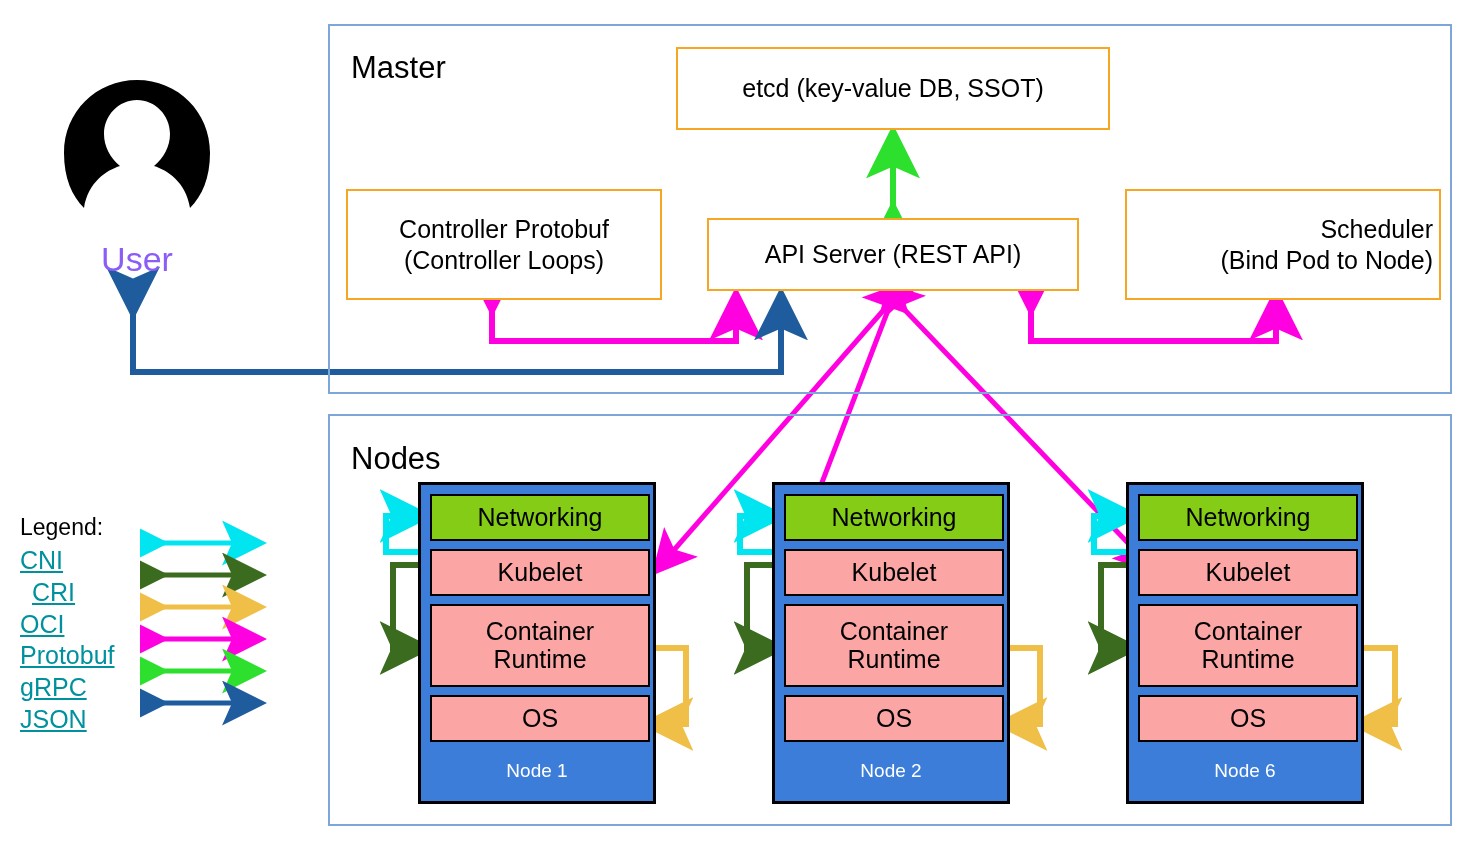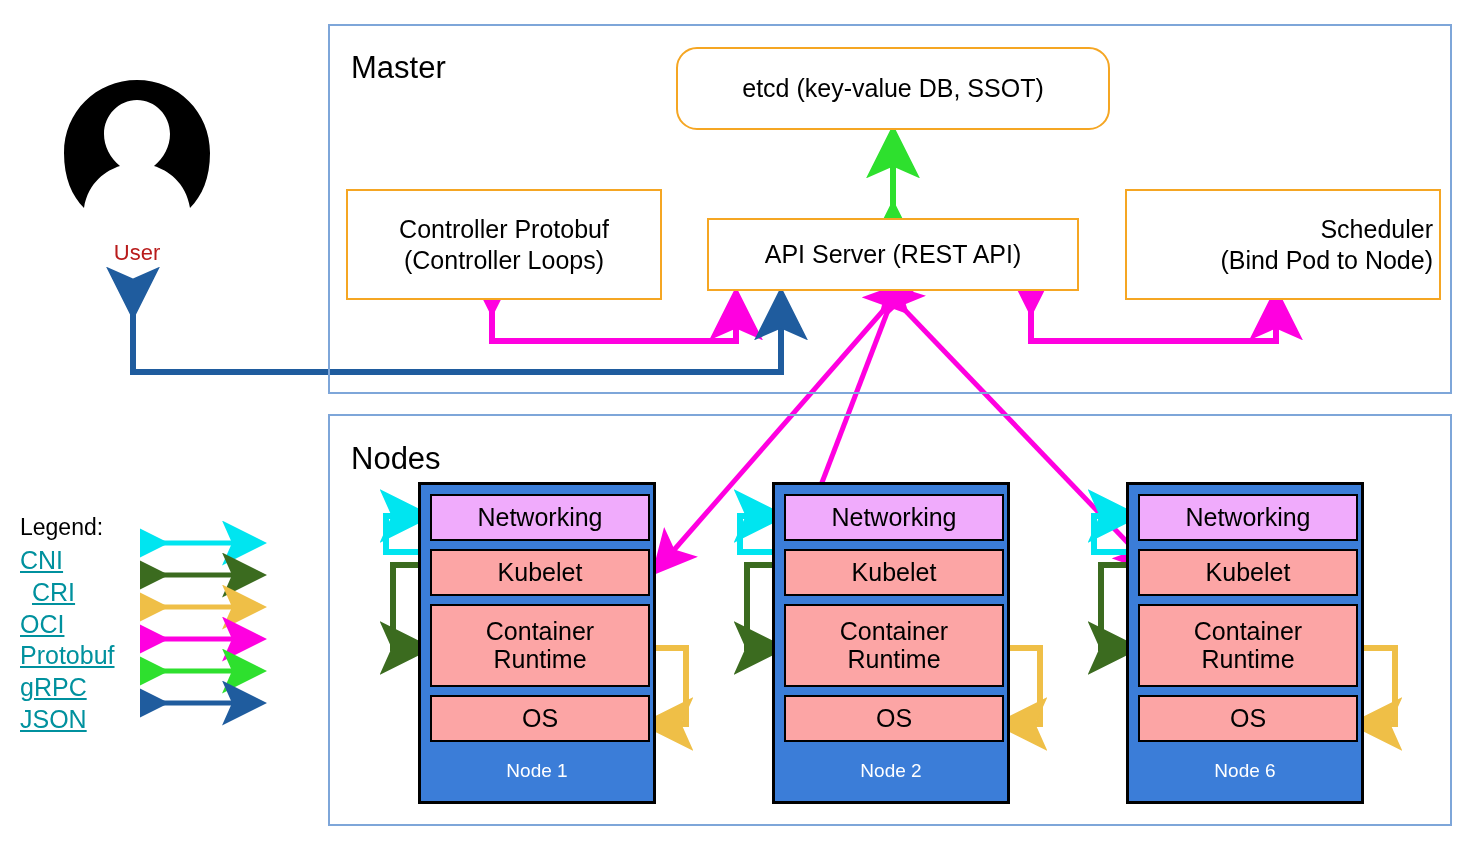--- a/index.html
+++ b/index.html
@@ -66,36 +66,36 @@
     background: #fca5a5;
     box-sizing: border-box;
     display: flex;
     align-items: center;
     justify-content: center;
     text-align: center;
     font-size: 25px;
     color: #000000;
     line-height: 1.1;
   }
-  .node-layer.net { background: #f0abfc; }
+  .node-layer.net { background: #84cc16; }
   .node-label {
     position: absolute;
     left: 0; right: 0;
     text-align: center;
     color: #ffffff;
     font-size: 19px;
   }
 
   
   .user-wrap { position: absolute; }
   .user-caption {
     position: absolute;
     text-align: center;
-    font-size: 22px;
-    color: #b91c1c;
+    font-size: 34px;
+    color: #8b5cf6;
     white-space: nowrap;
   }
 
   
   .legend-title {
     position: absolute;
     font-size: 23px;
     color: #000000;
     white-space: nowrap;
   }
@@ -212,21 +212,21 @@
                C93,22 108,37 108,56 C108,68 102,80 92,88
                C105,92 124,104 128,130
                C140,118 148,100 148,75 C148,34 116,2 75,2 Z" fill="#000000"></path>
     </svg>
   </div>
   <div class="user-caption" style="left:62px; top:240px; width:150px;">User</div>
 
   <div class="group-box" style="left:328px; top:24px; width:1124px; height:370px;"></div>
   <div class="group-title" style="left:351px; top:52px;">Master</div>
 
-  <div class="comp-box" style="left:676px; top:47px; width:434px; height:83px;border-radius:21px;">
+  <div class="comp-box" style="left:676px; top:47px; width:434px; height:83px;">
     <span>etcd (key-value DB, SSOT)</span>
   </div>
 
   <div class="comp-box" style="left:346px; top:189px; width:316px; height:111px; flex-direction:column;">
     <span>Controller Protobuf</span>
     <span>(Controller Loops)</span>
   </div>
 
   <div class="comp-box" style="left:707px; top:218px; width:372px; height:73px;">
     <span>API Server (REST API)</span>

